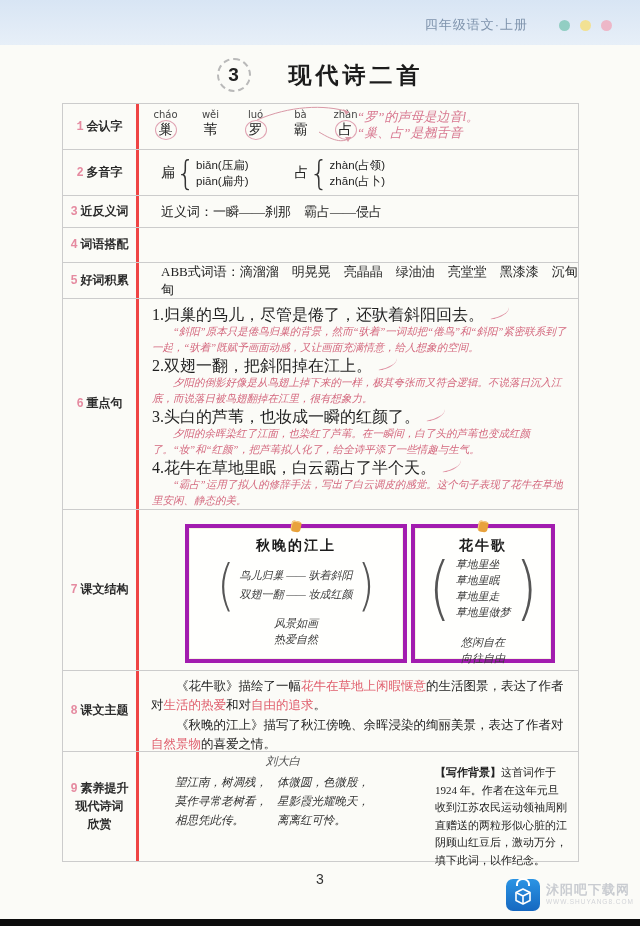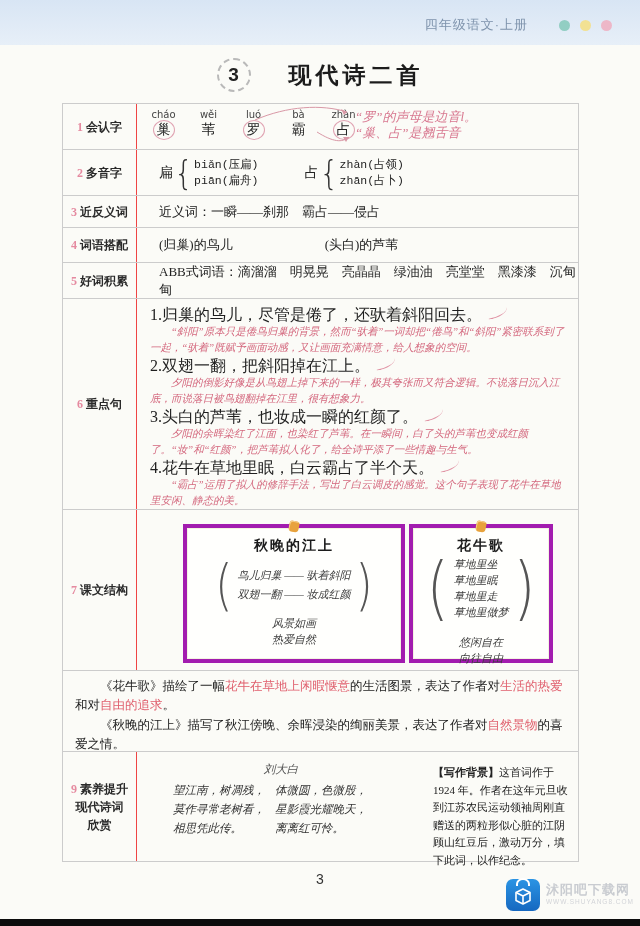--- a/index.html
+++ b/index.html
@@ -14,39 +14,39 @@
   
   .titlewrap{left:0;top:58px;width:640px;text-align:center;}
   .lessonnum{display:inline-block;width:30px;height:30px;line-height:30px;border:2px dashed #b9b9b9;border-radius:50%;
              font-family:"Liberation Sans",sans-serif;font-weight:bold;font-size:19px;color:#222;vertical-align:middle;position:relative;}
   .lessontitle{display:inline-block;margin-left:34px;font-family:"Liberation Sans",sans-serif;font-weight:bold;
                font-size:23px;color:#1c1c1c;letter-spacing:4px;vertical-align:middle;}
   
   .tbl{left:62px;top:103px;width:515px;border:1px solid #cccccc;background:transparent;}
   .trow{display:flex;border-bottom:1px solid #cccccc;}
   .trow:last-child{border-bottom:none;}
-  .tlabel{width:73px;flex:0 0 73px;border-right:1px solid #ef4444;display:flex;flex-direction:column;
-          justify-content:center;font-family:Liberation Serif, serif;
+  .tlabel{width:73px;flex:0 0 73px;border-right:3px solid #ef4444;display:flex;flex-direction:column;
+          justify-content:center;font-family:Liberation Mono, monospace;
           font-weight:bold;font-size:12px;color:#2a2a2a;line-height:1.5;text-align:center;}
   .rownum{color:#e58aa0;font-weight:bold;margin-right:3px;font-size:12px;}
   .tcontent{flex:1;position:relative;}
   
   .charline{display:flex;padding:5px 0 0 4px;}
   .charblk{width:45px;text-align:center;}
   .py{font-size:10px;color:#444;font-family:"DejaVu Sans",sans-serif;display:block;line-height:11px;}
   .hanzi{font-size:14px;color:#222;display:inline-block;line-height:18px;padding:0 3px;}
   .circled{border:1px solid #e0a3b2;border-radius:50%;}
   .r1notes{position:absolute;left:218px;top:5px;width:220px;font-size:13px;color:#d87890;font-style:italic;line-height:16px;}
   .r1svg{position:absolute;left:0;top:0;}
   
   .duoyin{display:flex;gap:46px;align-items:center;height:100%;padding-left:22px;}
   .dygroup{display:flex;align-items:center;}
   .dychar{font-size:14px;color:#222;}
   .brace{font-family:"DejaVu Sans",sans-serif;font-size:30px;color:#333;font-weight:200;transform:scaleY(1.15);margin:0 1px;}
-  .dycol{font-size:11.5px;line-height:16px;color:#222;font-family:Liberation Mono, monospace;}
+  .dycol{font-size:11.5px;line-height:16px;color:#222;font-family:Liberation Sans, sans-serif;}
   
   .lineonly{display:flex;align-items:center;height:100%;padding-left:22px;font-size:13px;color:#222;}
   .dapei{gap:92px;}
   
   .r6{padding:7px 10px 0 13px;}
   .blackline{font-size:16px;color:#1f1f1f;line-height:17px;margin:0;}
   .swoosh{display:inline-block;width:20px;height:8px;border-bottom:1.5px solid #e093a4;
           border-radius:0 0 100% 0;transform:rotate(-10deg) translateY(-2px);margin-left:6px;}
   .pinknote{font-size:10.5px;color:#d4687e;line-height:15.5px;text-indent:2em;margin:1px 0 2px 0;font-style:italic;}
   
@@ -61,21 +61,21 @@
   .sboxsum{text-align:center;font-size:11px;color:#3d3d3d;line-height:16px;margin-top:5px;font-style:italic;}
   
   .r8{padding:6px 12px 0 12px;}
   .r8 p{margin:0 0 2px 0;font-size:12.5px;line-height:18.5px;color:#222;text-indent:2em;}
   .red{color:#e0606e;}
   
   .r9{display:flex;height:100%;}
   .poemarea{flex:0 0 252px;padding-left:36px;}
   .poemtitle{text-align:center;font-weight:bold;font-size:13.5px;color:#1b1b1b;margin-top:6px;width:216px;
              font-family:"Liberation Sans",sans-serif;}
-  .poemauthor{text-align:center;font-size:11.5px;color:#555;margin-top:10px;width:216px;font-style:italic;}
+  .poemauthor{text-align:center;font-size:11.5px;color:#555;margin-top:2px;width:216px;font-style:italic;}
   .poemcols{display:flex;gap:10px;margin-top:4px;}
   .poemcol{font-size:11.5px;color:#333;line-height:19px;font-style:italic;}
   .bgarea{flex:1;padding:8px 6px 0 4px;}
   .bgarea p{margin:4px;font-size:11px;line-height:17.5px;color:#222;}
   .bglabel{font-weight:bold;font-family:"Liberation Sans",sans-serif;}
   
   .pagenum{left:0;top:871px;width:640px;text-align:center;font-size:14px;color:#333;
            font-family:"Liberation Sans",sans-serif;}
   .watermark{right:6px;top:876px;display:flex;align-items:center;gap:5px;}
   .wmtext{line-height:1;}
@@ -158,26 +158,20 @@
     </div>
     <div class="tcontent">
       <div class="lineonly">近义词：一瞬——刹那　霸占——侵占</div>
     </div>
   </div>
 
   <div class="trow" style="height:34px">
     <div class="tlabel">
       <div><span class="rownum">4</span><span>词语搭配</span></div>
     </div>
-    <div class="tcontent">
-      <div class="lineonly dapei">
-        <span>(归巢)的鸟儿</span>
-        <span>(头白)的芦苇</span>
-      </div>
-    </div>
   </div>
 
   <div class="trow" style="height:35px">
     <div class="tlabel">
       <div><span class="rownum">5</span><span>好词积累</span></div>
     </div>
     <div class="tcontent">
       <div class="lineonly">ABB式词语：滴溜溜　明晃晃　亮晶晶　绿油油　亮堂堂　黑漆漆　沉甸甸</div>
     </div>
   </div>
@@ -234,20 +228,23 @@
         </div>
         <div class="sboxsum" style="margin-top:14px">
           <div>悠闲自在</div>
           <div>向往自由</div>
         </div>
       </div>
     </div>
   </div>
 
   <div class="trow" style="height:80px">
+    <div class="tlabel">
+      <div><span class="rownum">8</span><span>课文主题</span></div>
+    </div>
     <div class="tcontent r8">
       <p><span>《花牛歌》描绘了一幅</span><span class="red">花牛在草地上闲暇惬意</span><span>的生活图景，表达了作者对</span><span class="red">生活的热爱</span><span>和对</span><span class="red">自由的追求</span><span>。</span></p>
       <p><span>《秋晚的江上》描写了秋江傍晚、余晖浸染的绚丽美景，表达了作者对</span><span class="red">自然景物</span><span>的喜爱之情。</span></p>
     </div>
   </div>
 
   <div class="trow" style="height:109px">
     <div class="tlabel">
       <div><span class="rownum">9</span><span>素养提升</span></div>
       <div>现代诗词</div>

